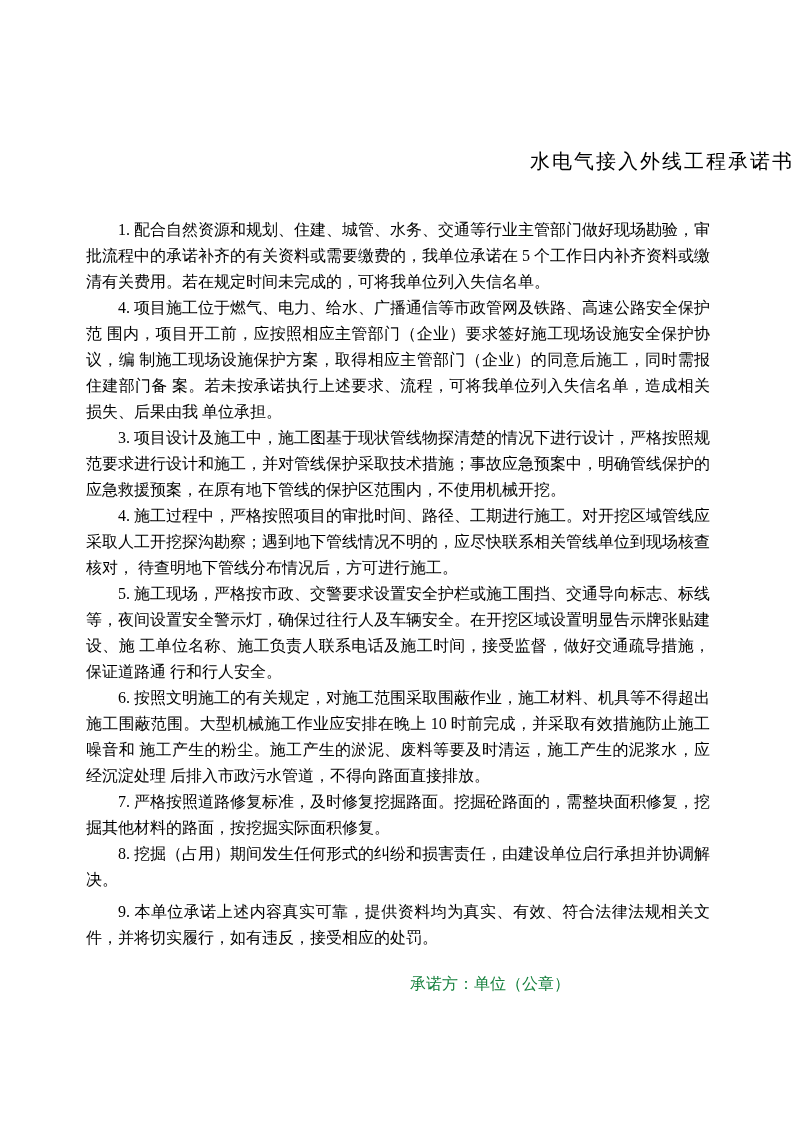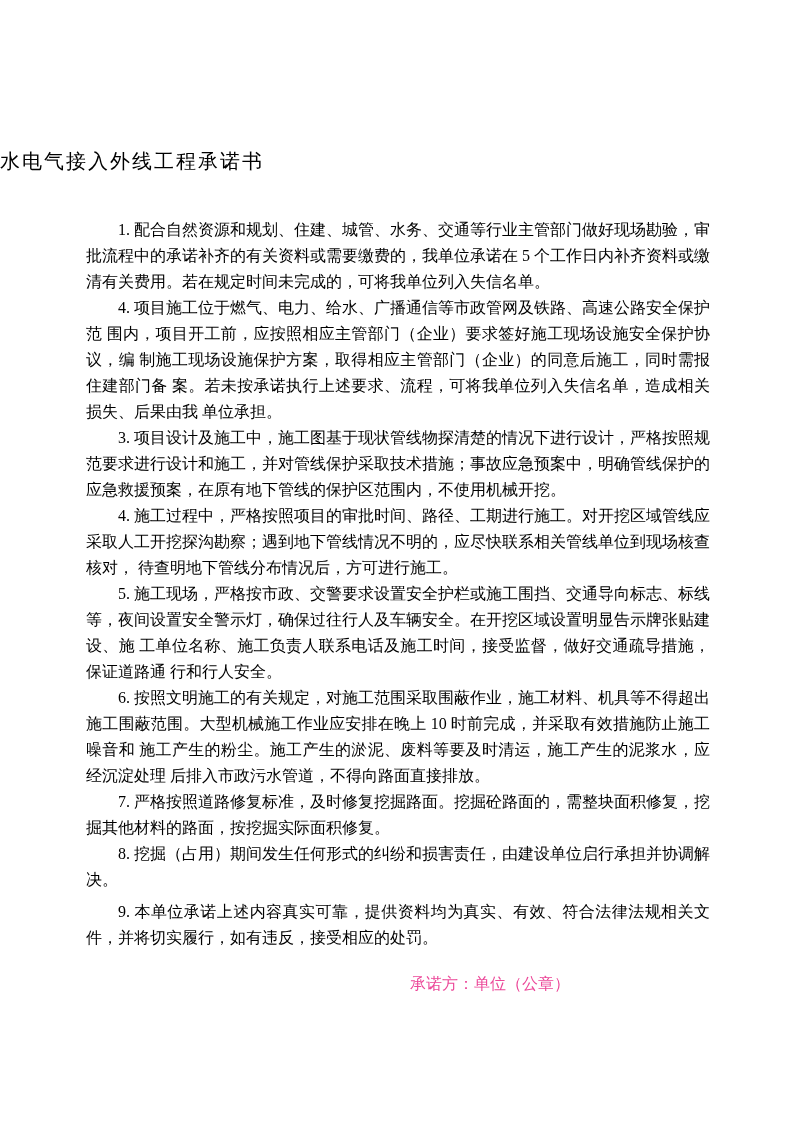--- a/index.html
+++ b/index.html
@@ -13,21 +13,21 @@
     height: 1123px;
     background: #ffffff;
     font-family: "Liberation Serif", "DejaVu Serif", serif;
     color: #111111;
     overflow: hidden;
     box-sizing: border-box;
   }
   .doc-title {
     margin: 0;
     padding-top: 148px;
-    text-align: left;
+    text-align: right;
     font-size: 20px;
     font-weight: normal;
     letter-spacing: 2px;
     color: #000000;
   }
   .doc-body {
     margin: 42px 84px 0 86px;
   }
   .doc-body p {
     margin: 0;
@@ -39,21 +39,21 @@
     color: #000000;
   }
   .doc-body p.gap-before {
     margin-top: 6px;
   }
   .signature-line {
     margin-top: 20px;
     margin-left: 324px;
     font-size: 16px;
     line-height: 26px;
-    color: #ec4899;
+    color: #15803d;
   }
 </style>
 </head>
 <body>
 
 <div class="page">
 
   <h1 class="doc-title">水电气接入外线工程承诺书</h1>
 
   <div class="doc-body">

